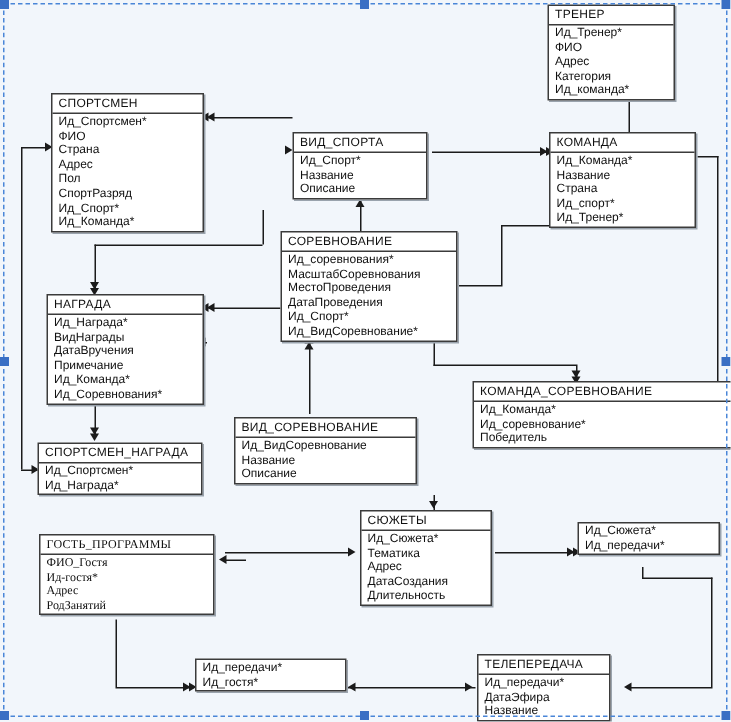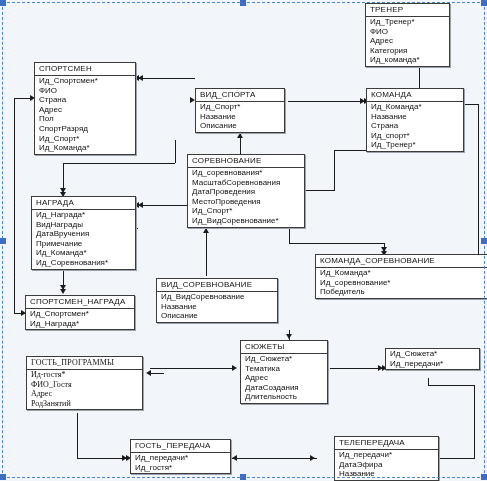--- a/index.html
+++ b/index.html
@@ -208,22 +208,22 @@
       <div class="fld">Ид_спорт*</div>
       <div class="fld">Ид_Тренер*</div>
     </div>
   </div>
 
   <div class="tbl" style="left:187px;top:154px;width:118px;">
     <div class="ttl">СОРЕВНОВАНИЕ</div>
     <div class="fields">
       <div class="fld">Ид_соревнования*</div>
       <div class="fld">МасштабСоревнования</div>
+      <div class="fld">МестоПроведения</div>
       <div class="fld">ДатаПроведения</div>
-      <div class="fld">МестоПроведения</div>
       <div class="fld">Ид_Спорт*</div>
       <div class="fld">Ид_ВидСоревнование*</div>
     </div>
   </div>
 
   <div class="tbl" style="left:31px;top:196px;width:105px;">
     <div class="ttl">НАГРАДА</div>
     <div class="fields">
       <div class="fld">Ид_Награда*</div>
       <div class="fld">ВидНаграды</div>
@@ -274,36 +274,35 @@
   <div class="tbl" style="left:385px;top:348px;width:95px;">
     <div class="fields">
       <div class="fld">Ид_Сюжета*</div>
       <div class="fld">Ид_передачи*</div>
     </div>
   </div>
 
   <div class="tbl" style="left:26px;top:356px;width:117px;font-family:Liberation Serif, serif;">
     <div class="ttl">ГОСТЬ_ПРОГРАММЫ</div>
     <div class="fields">
+      <div class="fld">ФИО_Гостя</div>
       <div class="fld">Ид-гостя*</div>
-      <div class="fld">ФИО_Гостя</div>
       <div class="fld">Адрес</div>
       <div class="fld">РодЗанятий</div>
     </div>
   </div>
 
   <div class="tbl" style="left:130px;top:439px;width:101px;">
-    <div class="ttl">ГОСТЬ_ПЕРЕДАЧА</div>
     <div class="fields">
       <div class="fld">Ид_передачи*</div>
       <div class="fld">Ид_гостя*</div>
     </div>
   </div>
 
-  <div class="tbl" style="left:334px;top:436px;width:105px;">
+  <div class="tbl" style="left:318px;top:436px;width:89px;">
     <div class="ttl">ТЕЛЕПЕРЕДАЧА</div>
     <div class="fields">
       <div class="fld">Ид_передачи*</div>
       <div class="fld">ДатаЭфира</div>
       <div class="fld">Название</div>
     </div>
   </div>
 
   <div class="sel-frame"></div>
   <div class="handle" style="left:0px;top:0px;"></div>

